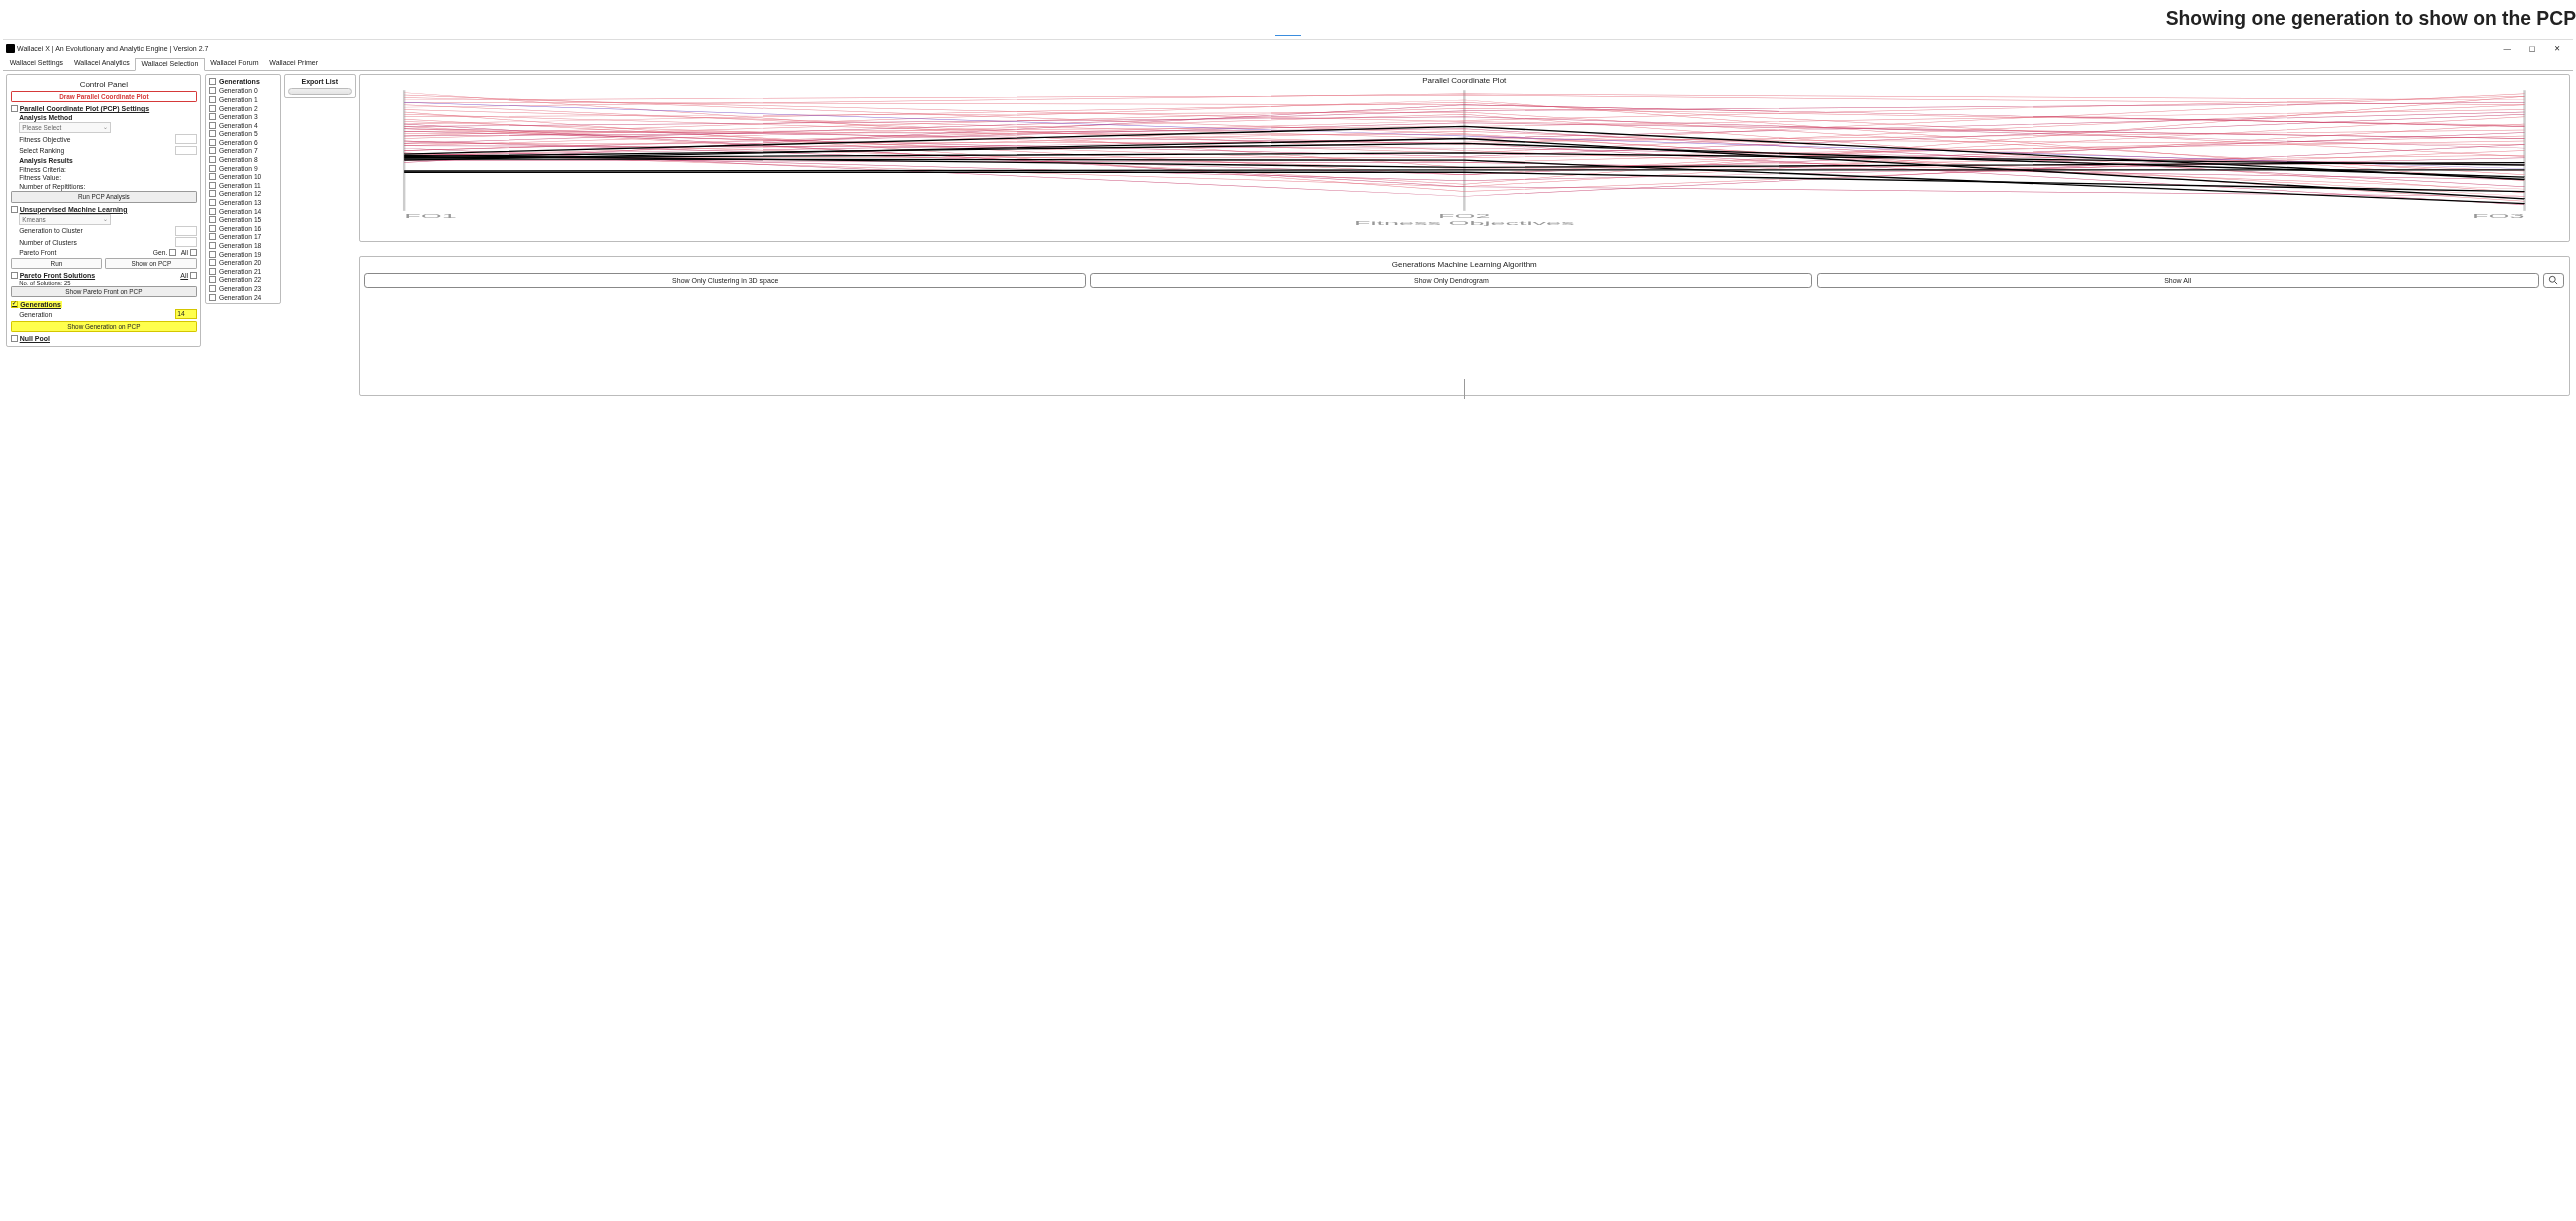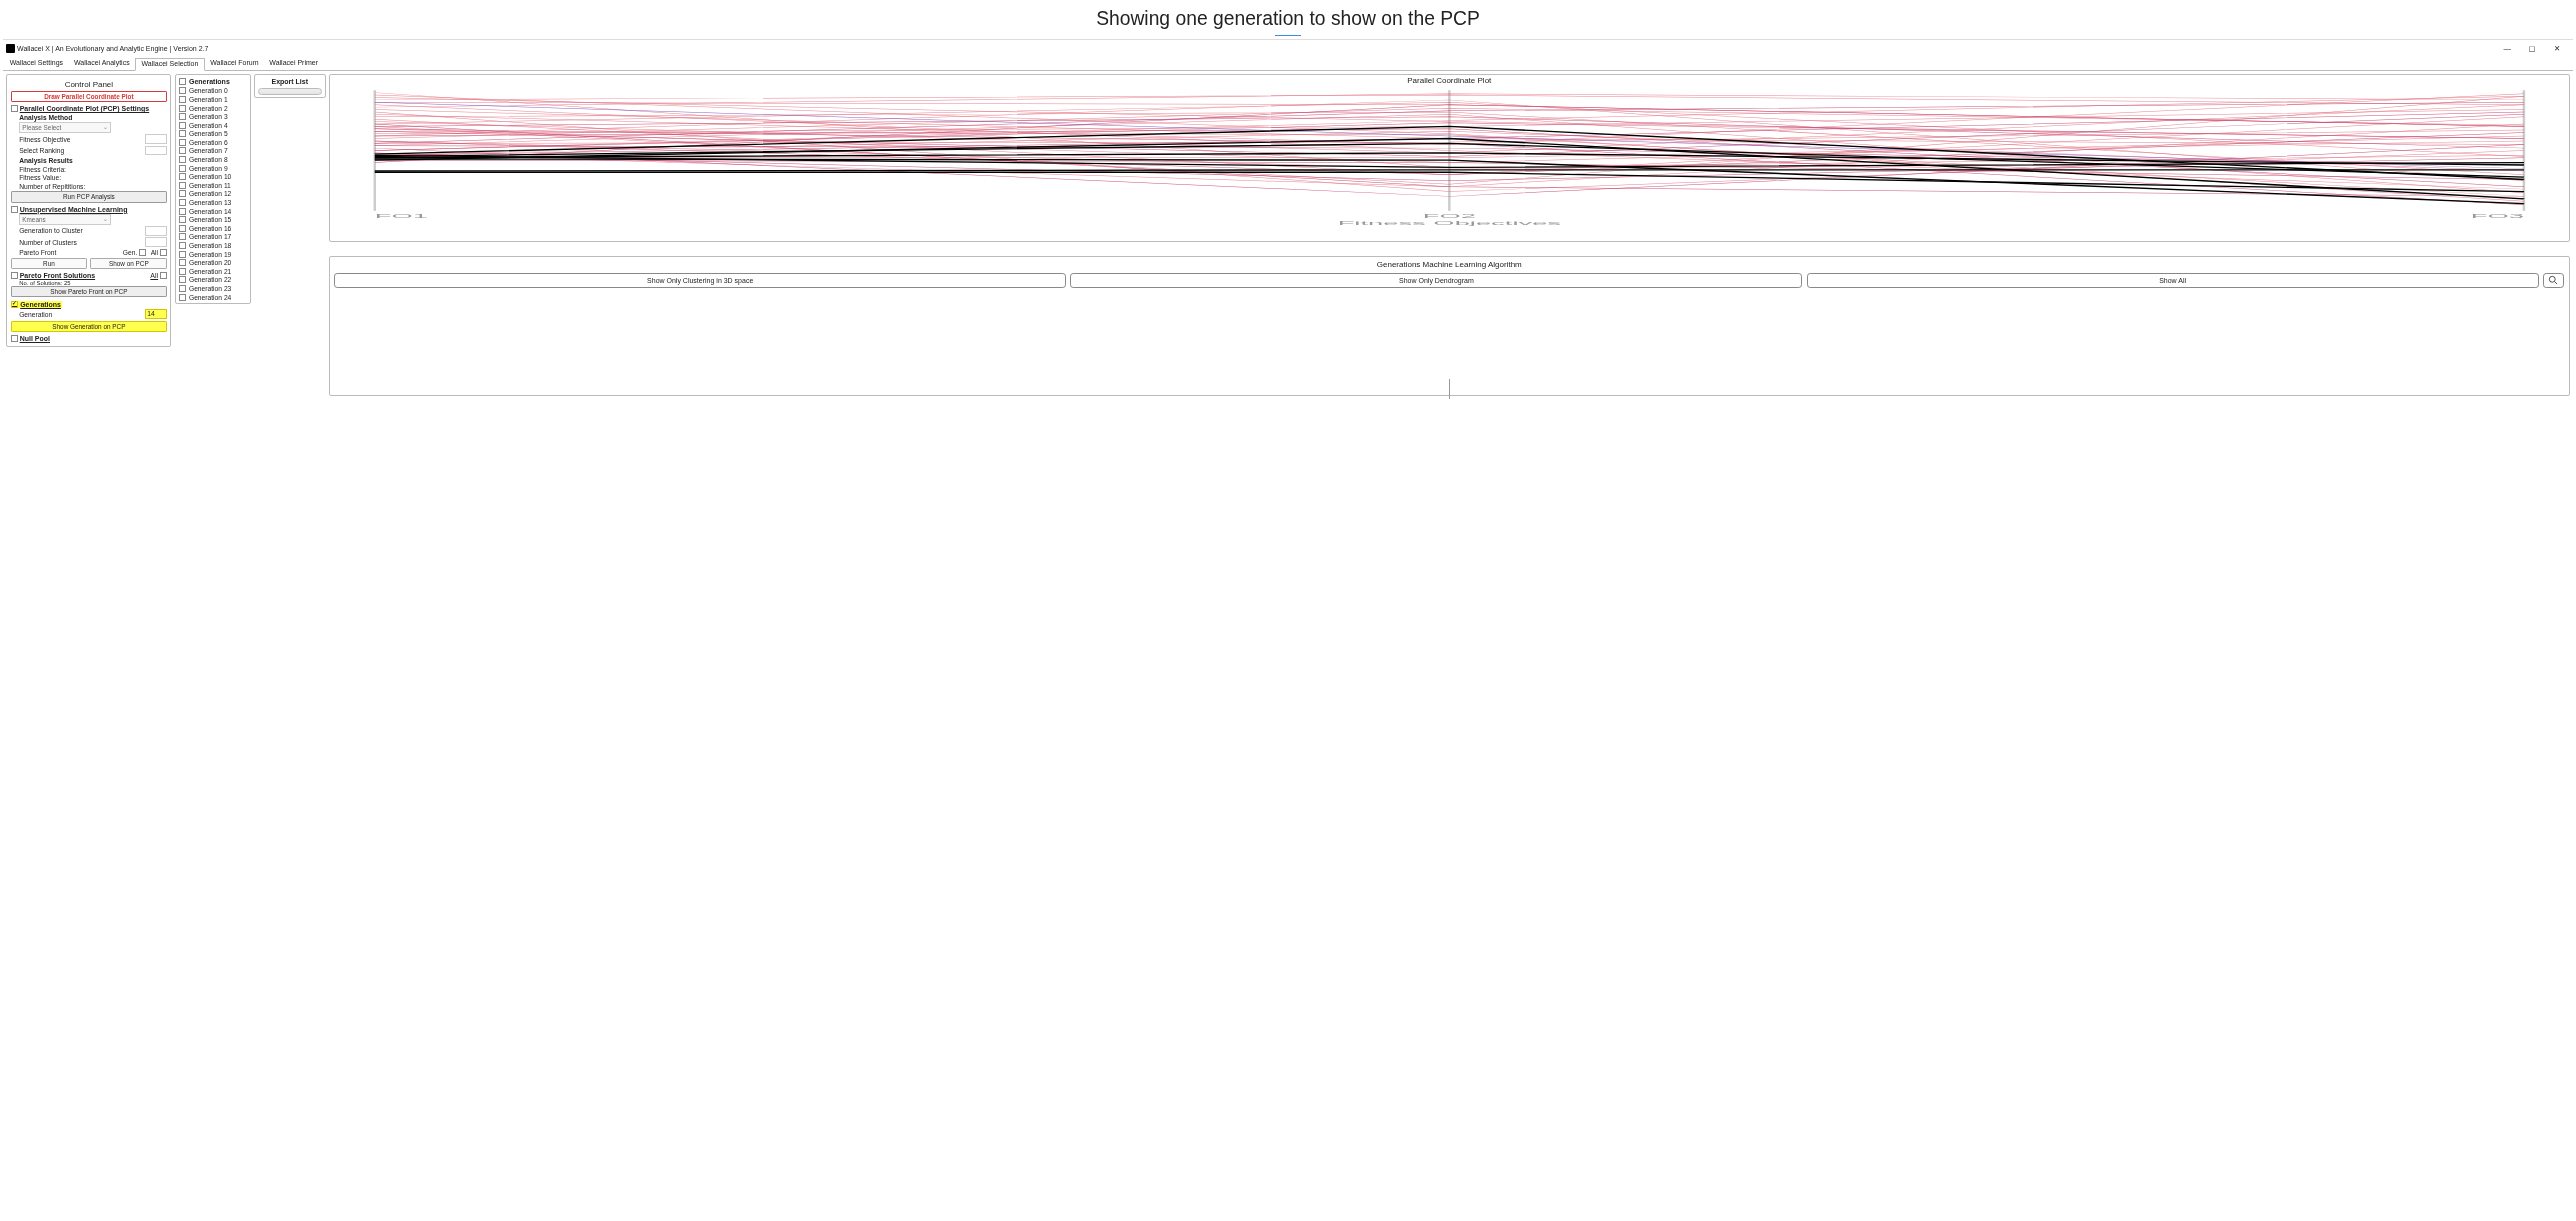--- a/index.html
+++ b/index.html
@@ -1,29 +1,29 @@
 <!DOCTYPE html>
 <html style="font-size:8.6px"><head>
 <meta charset="utf-8">
 <style>
   * { box-sizing: border-box; margin: 0; padding: 0; }
   body { font-family: "Segoe UI", Arial, sans-serif; font-size: 7px; color: #222; background: #fff; overflow: hidden; }
-  .slide-title { font-size: 19.3px; text-align: center; padding: 7.5px 0 5.4px; font-weight: 400; }
+  .slide-title { font-size: 19.3px; text-align: right; padding: 7.5px 0 5.4px; font-weight: 700; }
   .slide-underline { width: 26px; height: 1.1px; background: #3a8dde; margin: 0 auto; }
   .app { margin: 3.2px 3.2px 0 3.2px; border-top: 0.5px solid #ddd; }
   .titlebar { display: flex; align-items: center; padding: 1.1px 3.2px; }
   .title-icon { width: 8.6px; height: 8.6px; background: #000; display: inline-block; margin-right: 2.1px; border-radius: 1.1px; }
   .titlebar .spacer { flex: 1; }
   .winbtn { width: 25px; height: 15px; display: inline-flex; align-items: center; justify-content: center; font-size: 7.5px; cursor: default; }
   .tabs { display: flex; border-bottom: 0.5px solid #bbb; padding: 0 1.1px; }
   .tab { padding: 1.6px 5.4px 2.1px; cursor: default; font-size: 7px; }
   .tab.active { border: 0.5px solid #bbb; border-bottom: 0.5px solid #fff; position: relative; top: 0.5px; background: #fff; }
   .workspace { display: flex; gap: 3.2px; padding: 3.2px; align-items: flex-start; }
   .panel { border: 0.5px solid #bbb; border-radius: 2.1px; background: #fff; }
-  .control-panel { width: 165px; padding: 3.2px; }
+  .control-panel { width: 195px; padding: 3.2px; }
   .gen-panel { width: 76px; padding: 2.1px 3.2px; }
   .export-panel { width: 72px; padding: 2.1px 3.2px; }
   .right-col { flex: 1; display: flex; flex-direction: column; gap: 14px; }
   .pcp-panel { flex: 0 0 168px; }
   .uml-panel { min-height: 140px; padding: 3.2px 4.3px; }
   .panel-title { text-align: center; font-size: 8px; padding: 1.1px 0 2.1px; }
   .btn { display: block; width: 100%; padding: 1.1px 2.1px; background: #fafafa; border: 0.5px solid #aaa; border-radius: 1.1px; font-size: 6.4px; text-align: center; cursor: default; }
   .btn.red { border: 0.5px solid #d53939; color: #d53939; background: #fff; font-weight: 600; }
   .btn.highlight { background: #ffff4d; border-color: #d4c600; }
   .section-heading { font-weight: 700; text-decoration: underline; font-size: 7px; margin: 3.2px 0 1.1px; display: flex; align-items: center; gap: 2.1px; }

